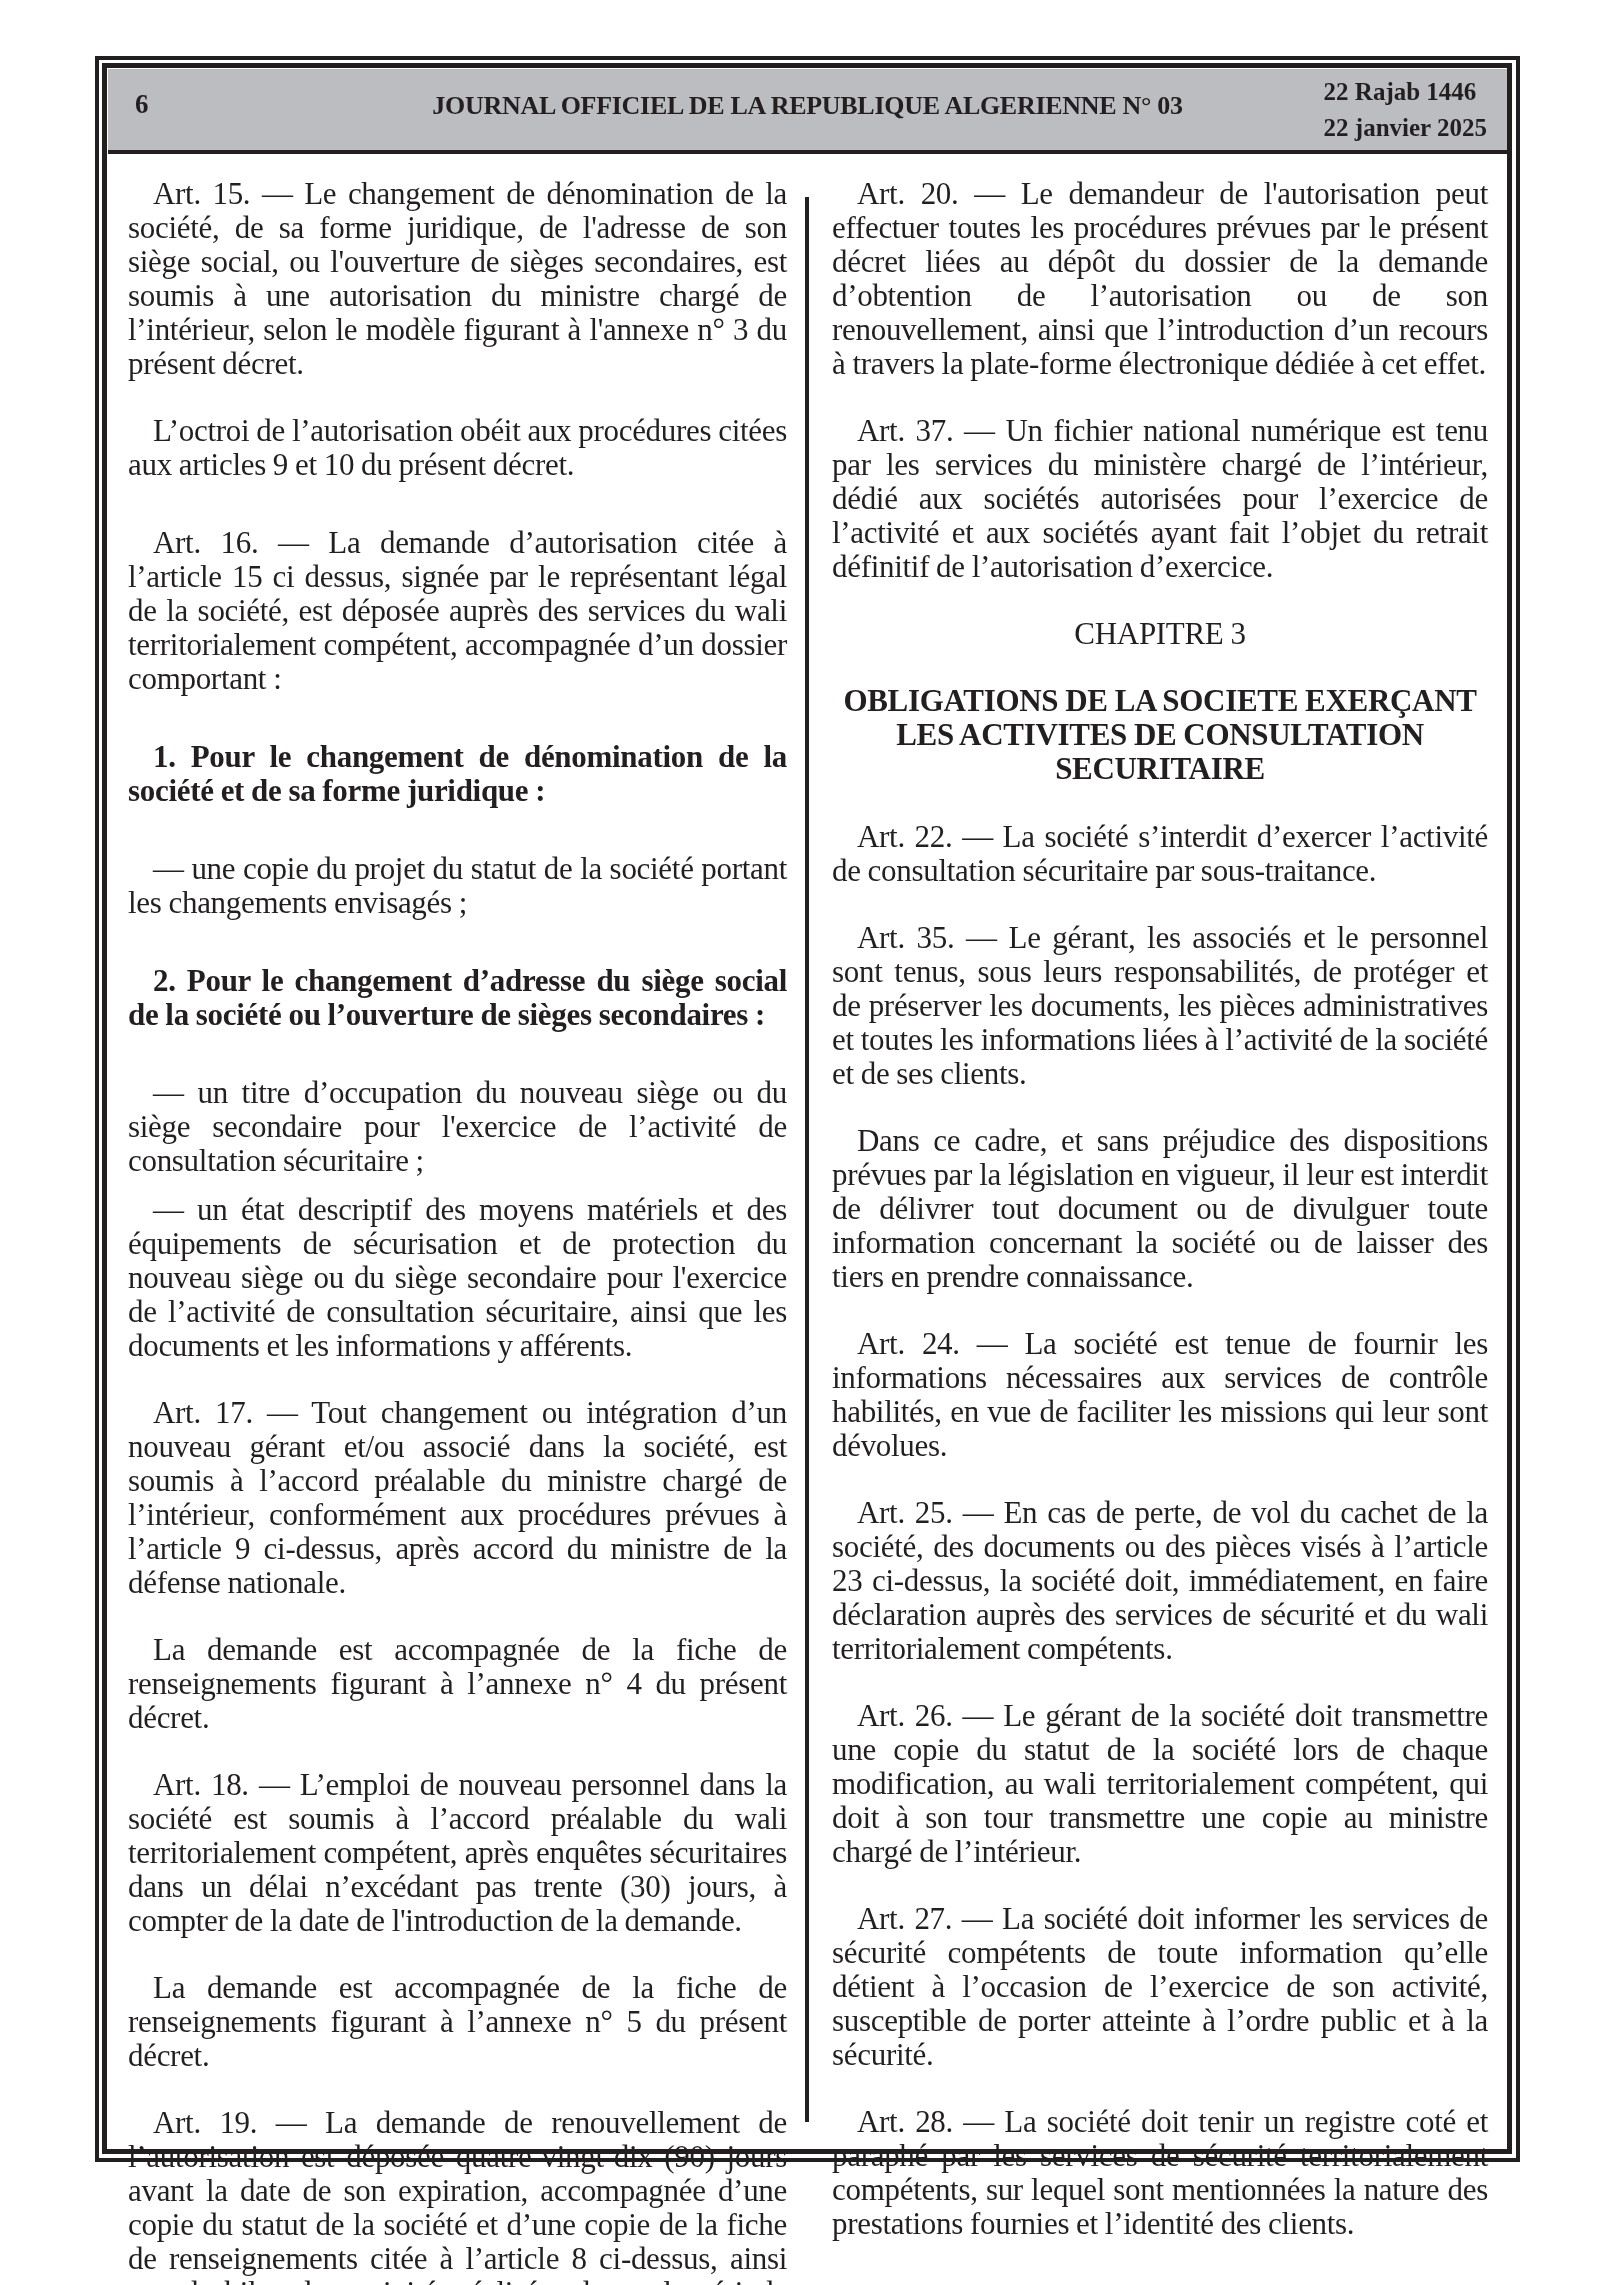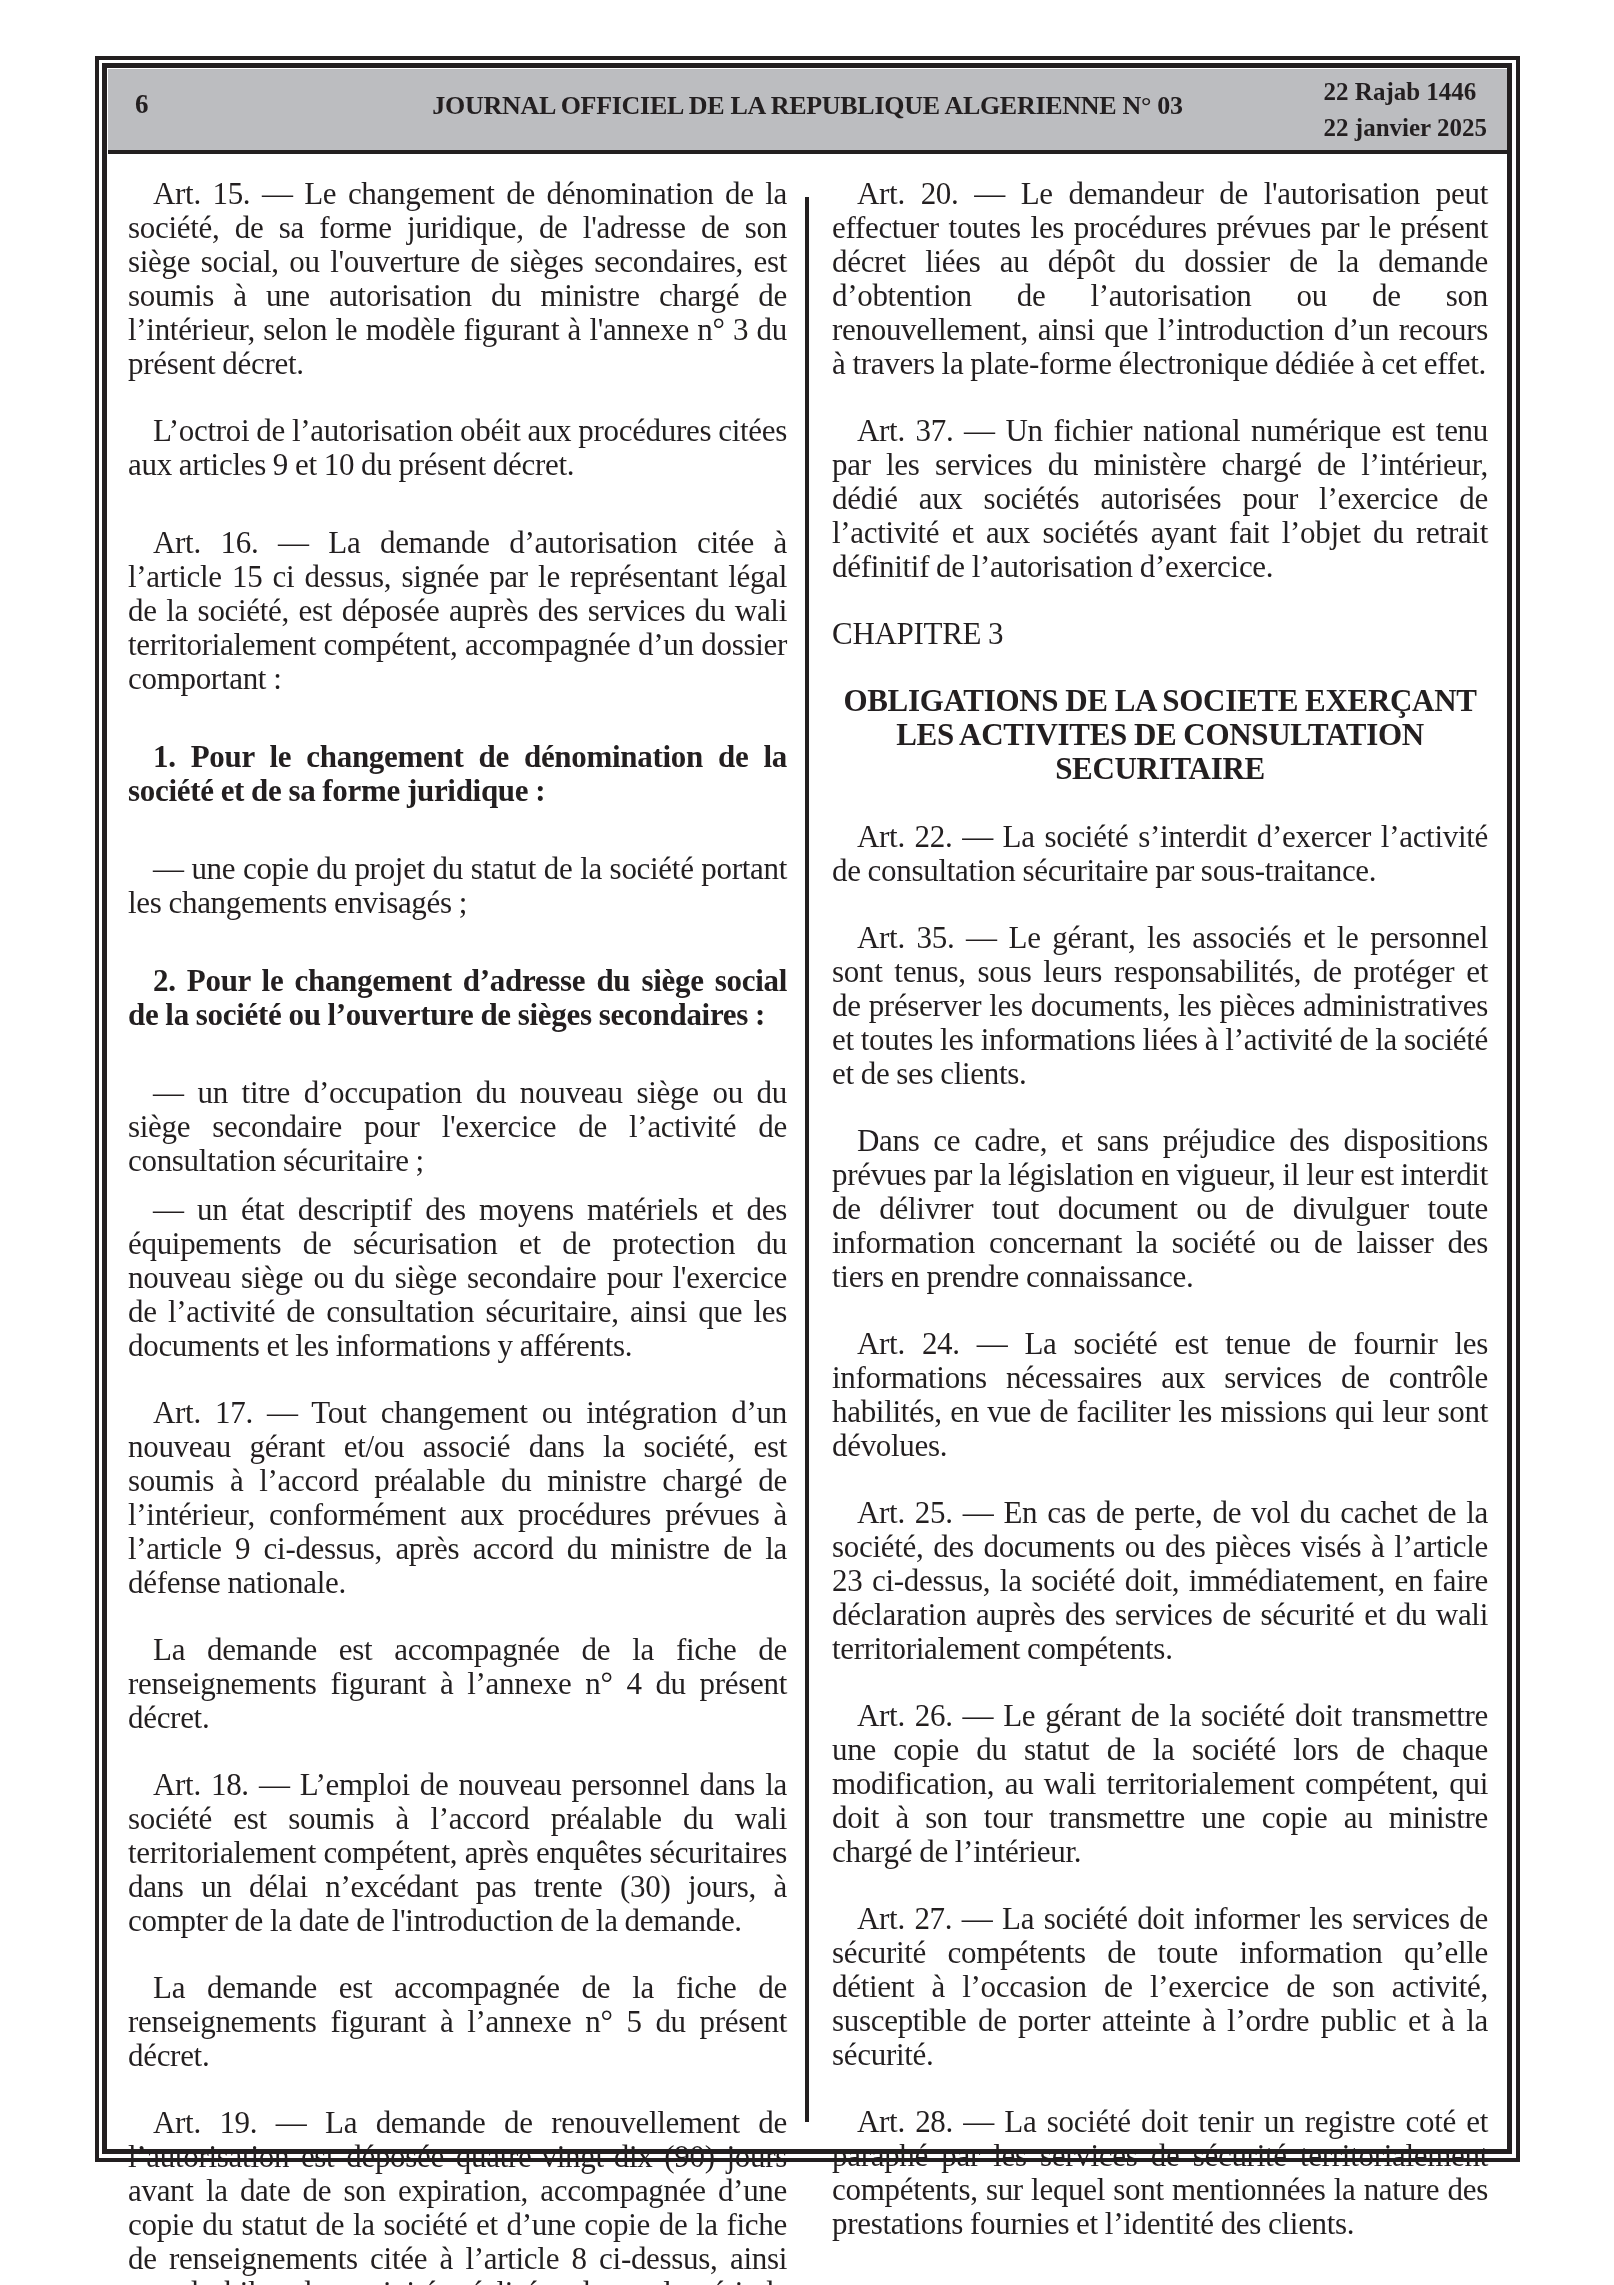--- a/index.html
+++ b/index.html
@@ -22,21 +22,21 @@
   .divider { position: absolute; left: 805px; top: 197px; width: 3.6px; height: 1925px; background: #231f20; }
 
   .col { position: absolute; top: 177px; font-size: 31px; line-height: 34px; text-align: justify;
          letter-spacing: -0.3px; word-spacing: -0.5px; }
   .col.left { left: 128px; width: 659px; }
   .col.right { left: 832px; width: 656px; }
 
   .para { margin: 0 0 33px 0; text-indent: 25px; hyphens: none; }
   .para.tight { margin-bottom: 14.5px; margin-top: 44px; }
   .para.bold { font-weight: bold; }
-  .chapter { margin: 0 0 33px 0; }
+  .chapter { text-align: center; margin: 0 0 33px 0; }
   .chapter-title { text-align: center; font-weight: bold; margin: 0 0 34px 0; }
   .chapter-title span { display: block; }
 </style>
 </head>
 <body>
 
 <div class="frame-outer"></div>
 <div class="frame-inner"></div>
 
 <div class="header">

